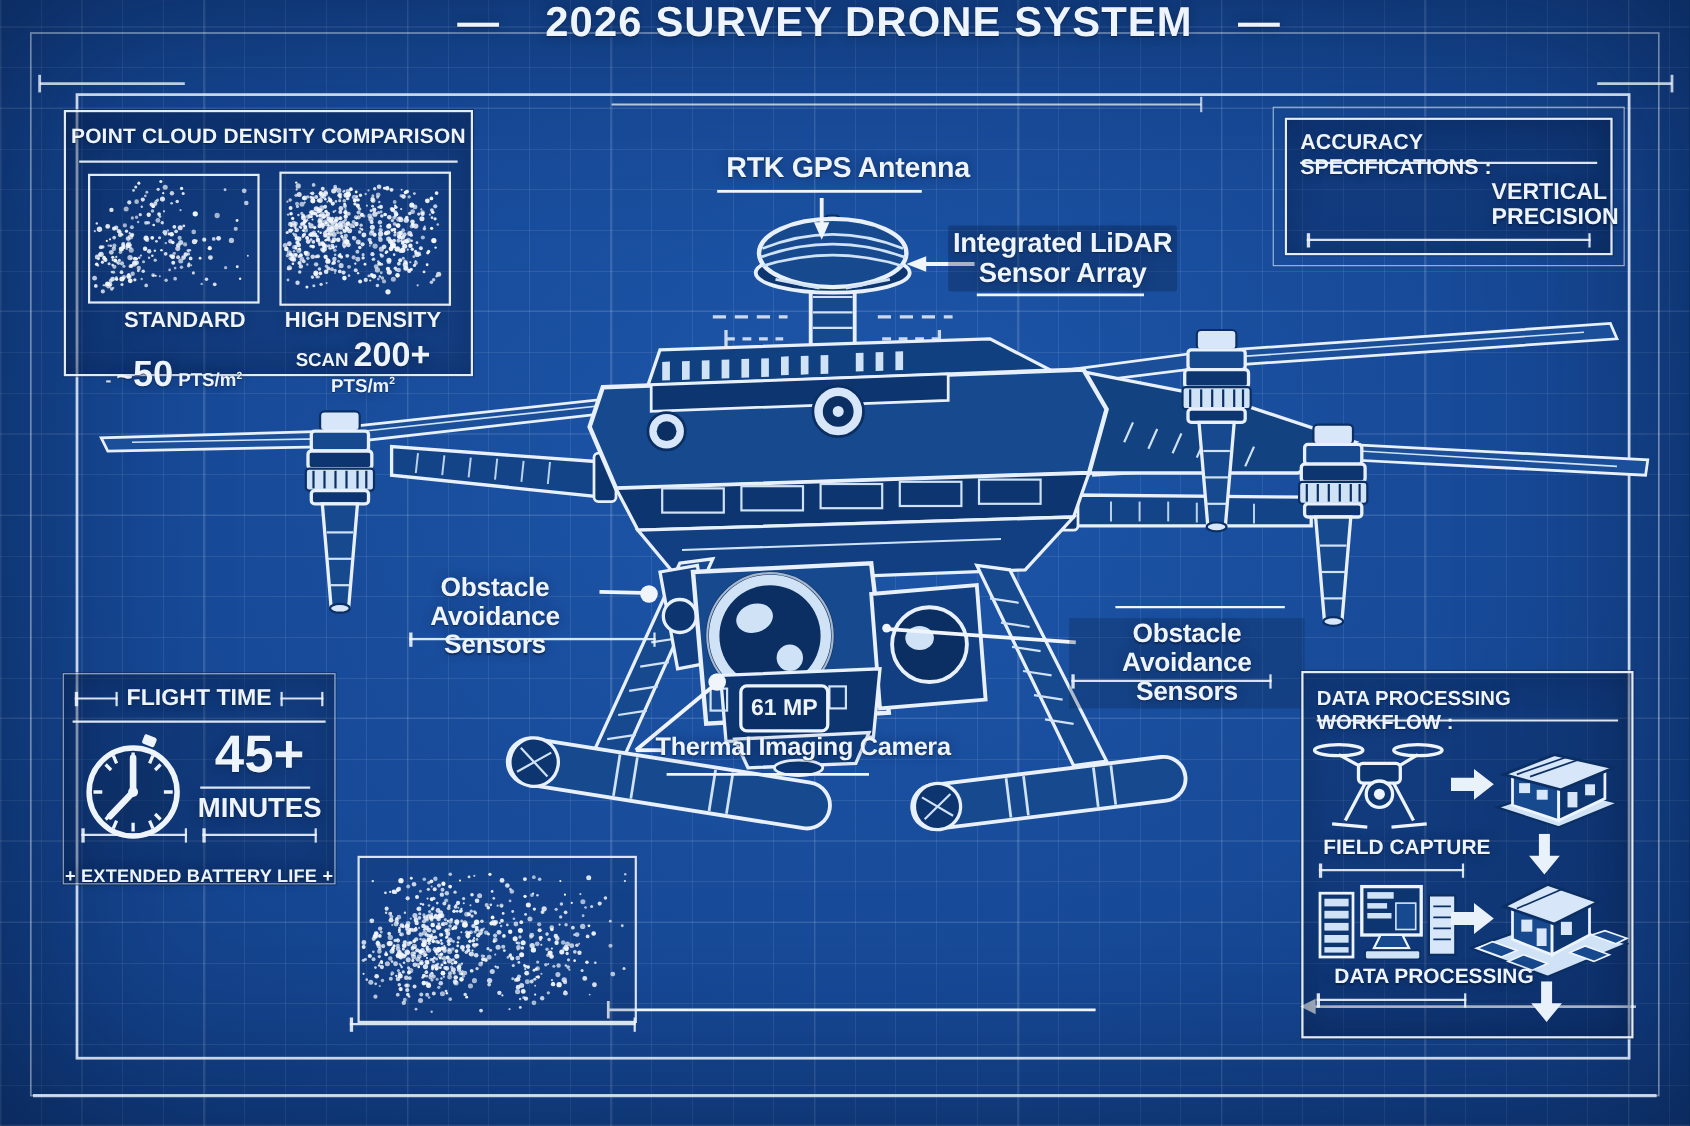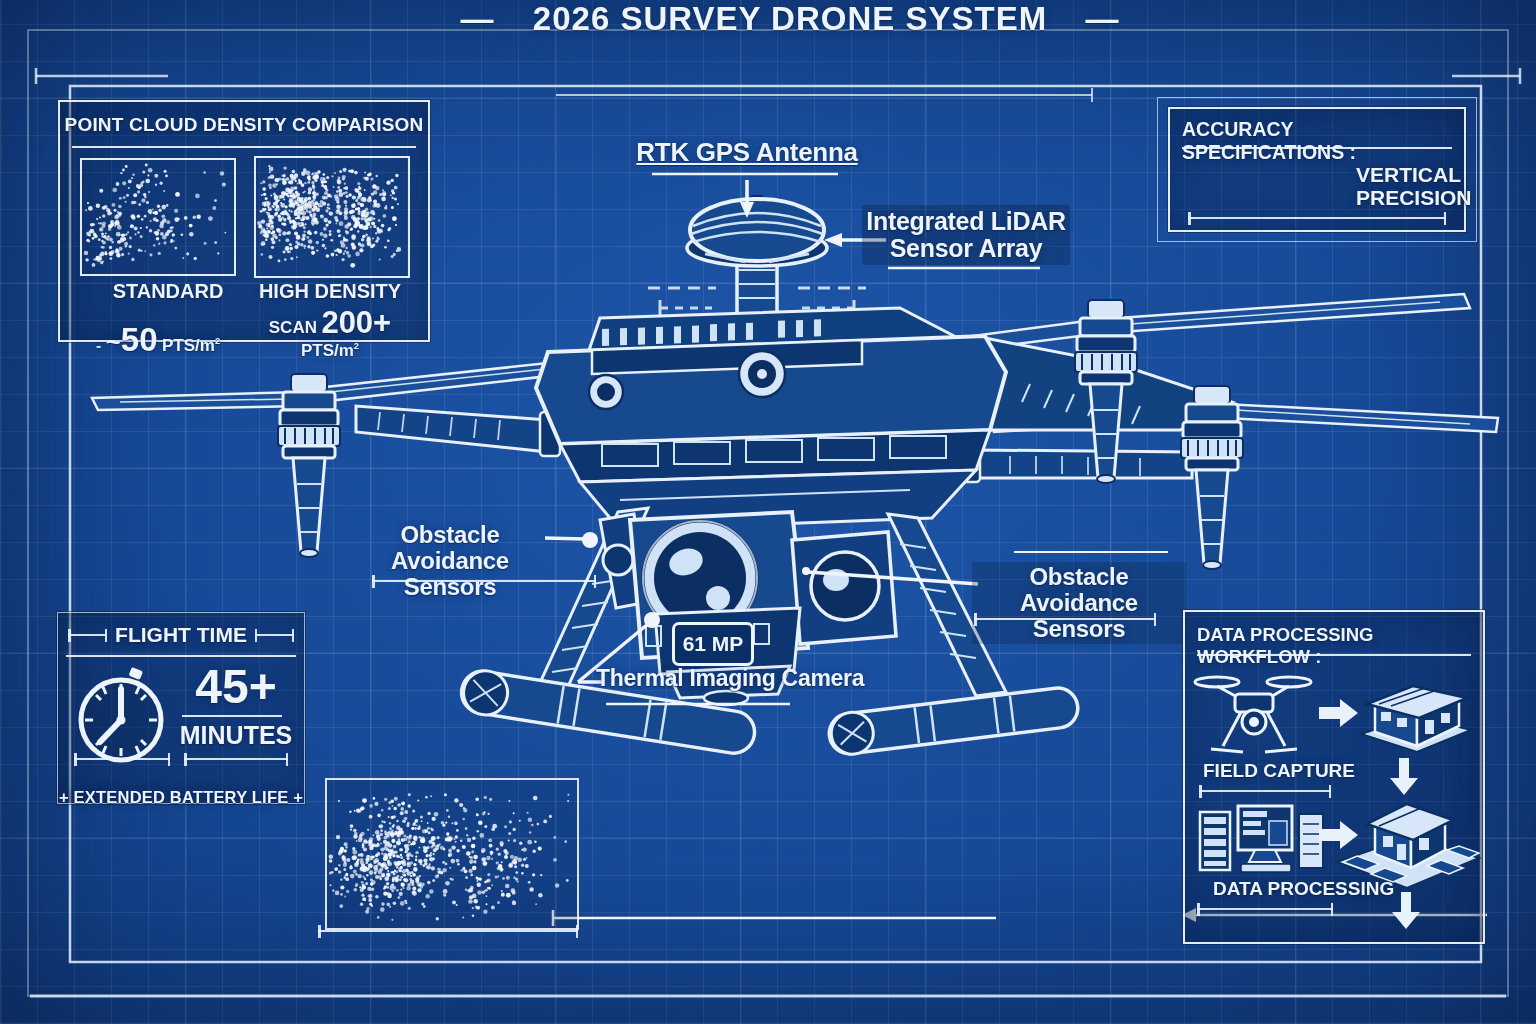--- a/index.html
+++ b/index.html
@@ -266,21 +266,21 @@
       <line x1="578" y1="682" x2="602" y2="682"></line>
       <line x1="606" y1="704" x2="790" y2="704" stroke-width="2.5"></line>
       <line x1="553" y1="918" x2="996" y2="918" stroke-width="2.5"></line>
       <line x1="553" y1="910" x2="553" y2="926" stroke-width="2.5"></line>
       <line x1="1187" y1="915" x2="1487" y2="915" stroke-width="2.5"></line>
       <polygon points="1196,908 1196,922 1182,915" stroke="none"></polygon>
     </g>
   </svg>
 
   <div class="abs txt ctr" style="left:0;right:0;top:34;">
-    <span class="b" style="font-size:33px;letter-spacing:1px;margin-left:44px;">
+    <span class="b" style="font-size:38px;letter-spacing:1px;margin-left:44px;">
       <span>—</span>
       <span style="display:inline-block;width:18px;"></span>
       <span>2026 SURVEY DRONE SYSTEM</span>
       <span style="display:inline-block;width:18px;"></span>
       <span>—</span>
     </span>
   </div>
 
   <div class="panelbox" style="left:58px;top:100px;width:368px;height:238px;">
     <div class="txt ctr b" style="margin-top:12px;font-size:19px;letter-spacing:.2px;">POINT CLOUD DENSITY COMPARISON</div>
@@ -1145,21 +1145,21 @@
   <div class="panelbox" style="left:1168px;top:107px;width:294px;height:121px;">
     <div class="txt b" style="margin:9px 12px 0;font-size:19.5px;">ACCURACY SPECIFICATIONS :</div>
     <div class="rule" style="left:12px;right:12px;top:38px;"></div>
     <div class="abs txt b" style="left:186px;top:54px;font-size:21px;line-height:1.1;">
       <div>VERTICAL</div>
       <div>PRECISION</div>
     </div>
     <div class="dim" style="left:18px;right:18px;top:108px;"></div>
   </div>
 
-  <div class="callout txt ctr" style="left:597px;top:138px;width:300px;font-size:26px;text-decoration:underline;">RTK GPS Antenna</div>
+  <div class="callout txt ctr" style="left:621px;top:138px;width:300px;font-size:26px;">RTK GPS Antenna</div>
 
   <div class="callout txt ctr" style="left:862px;top:205px;width:200px;font-size:25px;background:rgba(6,26,60,.30);padding:3px 4px;border-radius:3px;">
     <div>Integrated LiDAR</div>
     <div>Sensor Array</div>
   </div>
 
   <div class="callout txt ctr" style="left:355px;top:522px;width:190px;font-size:24px;">
     <div>Obstacle Avoidance</div>
     <div>Sensors</div>
   </div>

